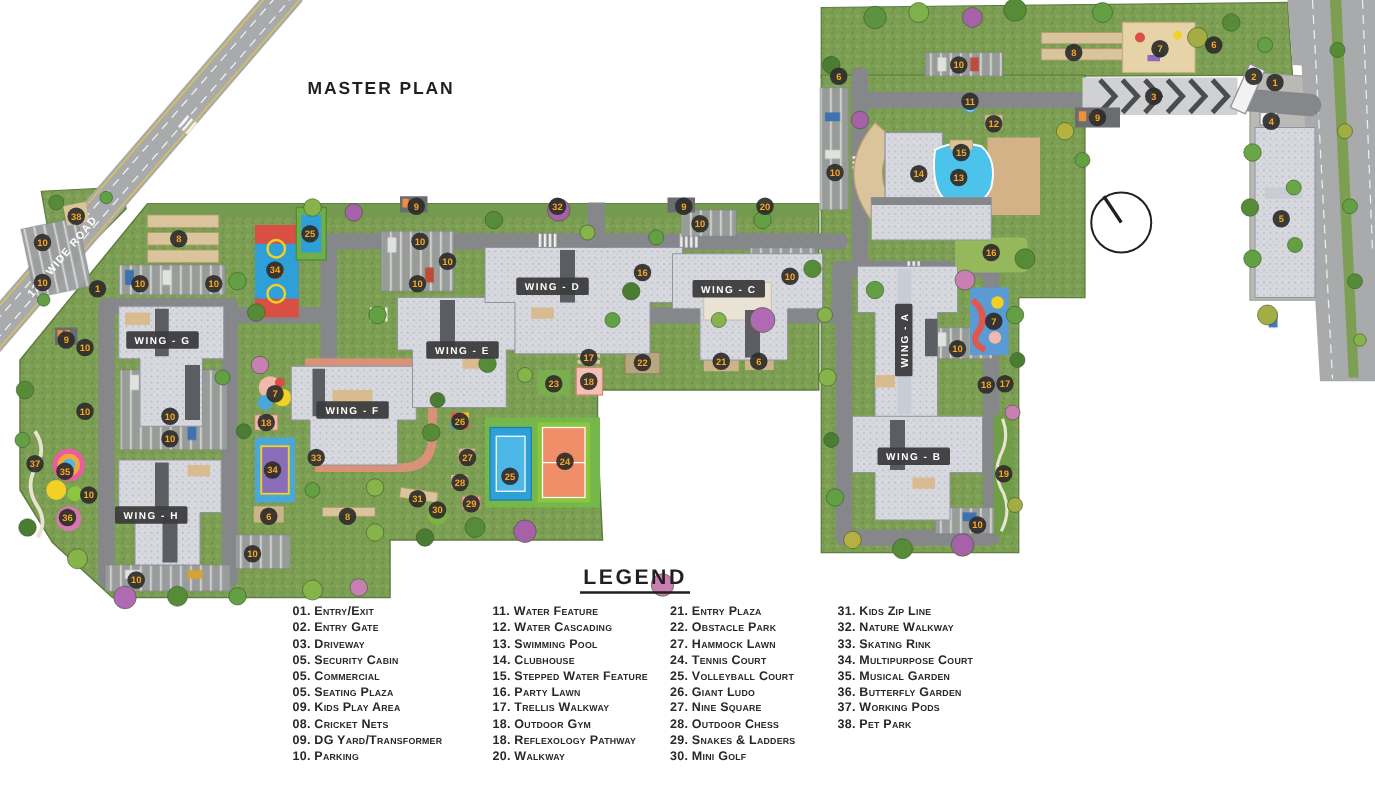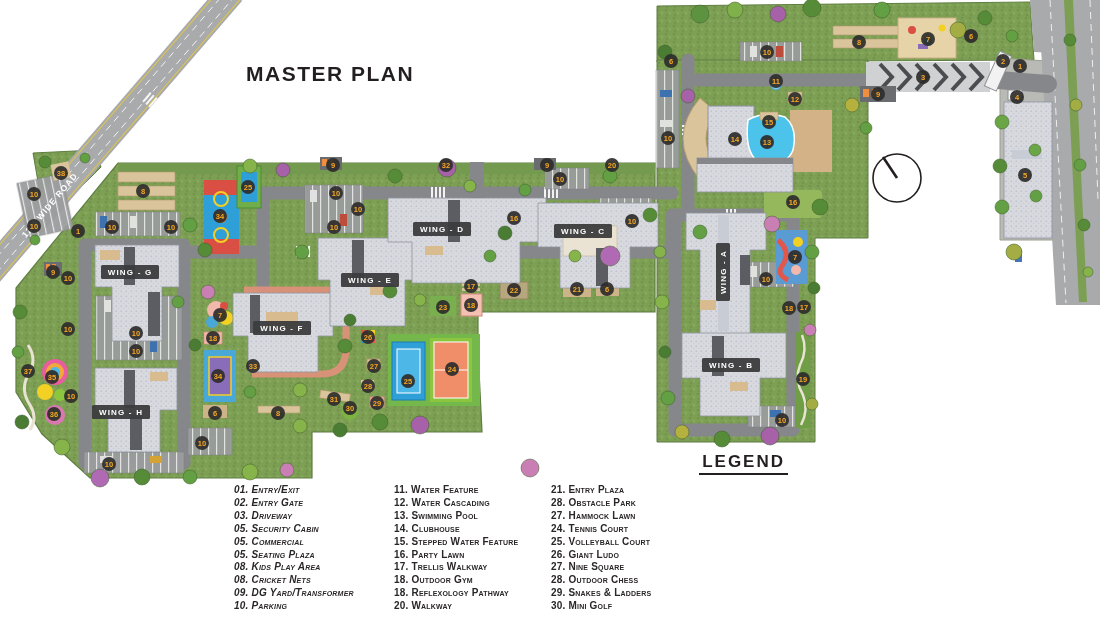--- a/index.html
+++ b/index.html
@@ -1,28 +1,28 @@
 <!DOCTYPE html>
 <html><head>
 <meta charset="utf-8">
 <style>
   html,body{margin:0;padding:0;background:#ffffff;}
   .stage{position:relative;width:1100px;height:628px;overflow:hidden;background:#ffffff;
          font-family:"Liberation Sans",sans-serif;}
   .stage svg{position:absolute;left:0;top:0;}
-  .page-title{position:absolute;left:246px;top:62px;font-size:21px;font-weight:bold;
+  .page-title{position:absolute;left:246px;top:62px;font-size:14px;font-weight:bold;
               letter-spacing:1.5px;color:#231f20;}
   .legend{position:absolute;left:228px;top:452px;width:560px;}
-  .legend-title-wrap{text-align:right;}
+  .legend-title-wrap{text-align:center;}
   .legend-title{display:inline-block;font-size:17px;font-weight:bold;letter-spacing:2px;
                 color:#231f20;border-bottom:2.5px solid #231f20;padding:0 3px 1px 3px;}
   .legend-cols{position:relative;height:135px;margin-top:9px;}
   .legend-col{position:absolute;top:0;}
-  .legend-col.c0{left:6px;font-style:italic;}  .legend-col.c1{left:166px;}
-  .legend-col.c2{left:323px;} .legend-col.c3{left:442px;}
+  .legend-col.c0{left:6px;}  .legend-col.c1{left:166px;}
+  .legend-col.c2{left:308px;} .legend-col.c3{left:442px;}
   .legend-item{font-size:10px;font-weight:bold;line-height:12.9px;color:#2a2627;
                font-variant:small-caps;letter-spacing:.2px;white-space:nowrap;}
   .marker-num{font-size:7.5px;font-weight:bold;fill:#f8a823;text-anchor:middle;
               font-family:"Liberation Sans",sans-serif;}
   .wing-label{font-size:8px;font-weight:bold;fill:#ffffff;text-anchor:middle;
               letter-spacing:1.2px;font-family:"Liberation Sans",sans-serif;}
   .road-label{font-size:8.5px;font-weight:bold;fill:#ffffff;letter-spacing:1px;
               text-anchor:middle;font-family:"Liberation Sans",sans-serif;}
 </style>
 </head>
@@ -778,45 +778,55 @@
     <span class="legend-title">LEGEND</span>
   </div>
   <div class="legend-cols" id="legend-cols">
         <div class="legend-col c0">
           <div class="legend-item">01. Entry/Exit</div>
           <div class="legend-item">02. Entry Gate</div>
           <div class="legend-item">03. Driveway</div>
           <div class="legend-item">05. Security Cabin</div>
           <div class="legend-item">05. Commercial</div>
           <div class="legend-item">05. Seating Plaza</div>
-          <div class="legend-item">08. Kids Play Area</div>
+          <div class="legend-item">09. Kids Play Area</div>
           <div class="legend-item">08. Cricket Nets</div>
           <div class="legend-item">09. DG Yard/Transformer</div>
           <div class="legend-item">10. Parking</div>
         </div>
         <div class="legend-col c1">
           <div class="legend-item">11. Water Feature</div>
           <div class="legend-item">12. Water Cascading</div>
           <div class="legend-item">13. Swimming Pool</div>
           <div class="legend-item">14. Clubhouse</div>
           <div class="legend-item">15. Stepped Water Feature</div>
           <div class="legend-item">16. Party Lawn</div>
           <div class="legend-item">17. Trellis Walkway</div>
           <div class="legend-item">18. Outdoor Gym</div>
           <div class="legend-item">18. Reflexology Pathway</div>
           <div class="legend-item">20. Walkway</div>
         </div>
         <div class="legend-col c2">
           <div class="legend-item">21. Entry Plaza</div>
-          <div class="legend-item">28. Obstacle Park</div>
+          <div class="legend-item">22. Obstacle Park</div>
           <div class="legend-item">27. Hammock Lawn</div>
           <div class="legend-item">24. Tennis Court</div>
           <div class="legend-item">25. Volleyball Court</div>
           <div class="legend-item">26. Giant Ludo</div>
           <div class="legend-item">27. Nine Square</div>
           <div class="legend-item">28. Outdoor Chess</div>
           <div class="legend-item">29. Snakes &amp; Ladders</div>
           <div class="legend-item">30. Mini Golf</div>
         </div>
+        <div class="legend-col c3">
+          <div class="legend-item">31. Kids Zip Line</div>
+          <div class="legend-item">32. Nature Walkway</div>
+          <div class="legend-item">33. Skating Rink</div>
+          <div class="legend-item">34. Multipurpose Court</div>
+          <div class="legend-item">35. Musical Garden</div>
+          <div class="legend-item">36. Butterfly Garden</div>
+          <div class="legend-item">37. Working Pods</div>
+          <div class="legend-item">38. Pet Park</div>
+        </div>
       </div>
 </div>
 
 </div>
 
 </body></html>

